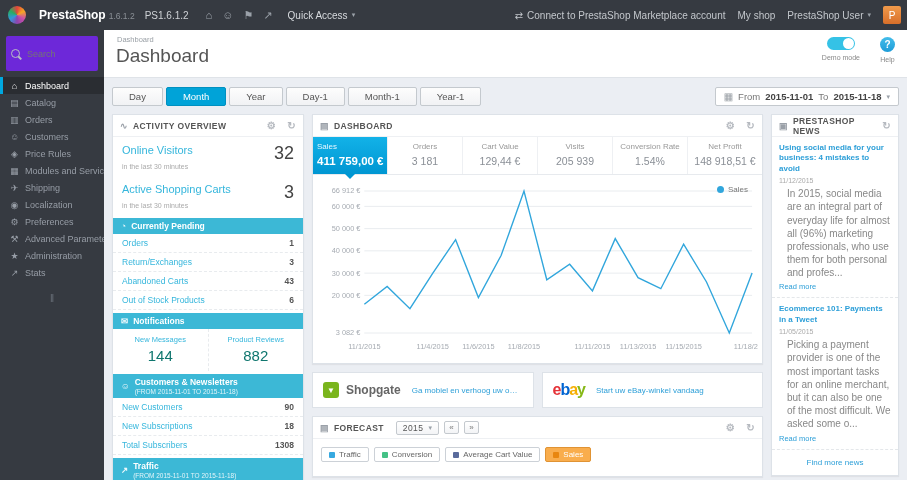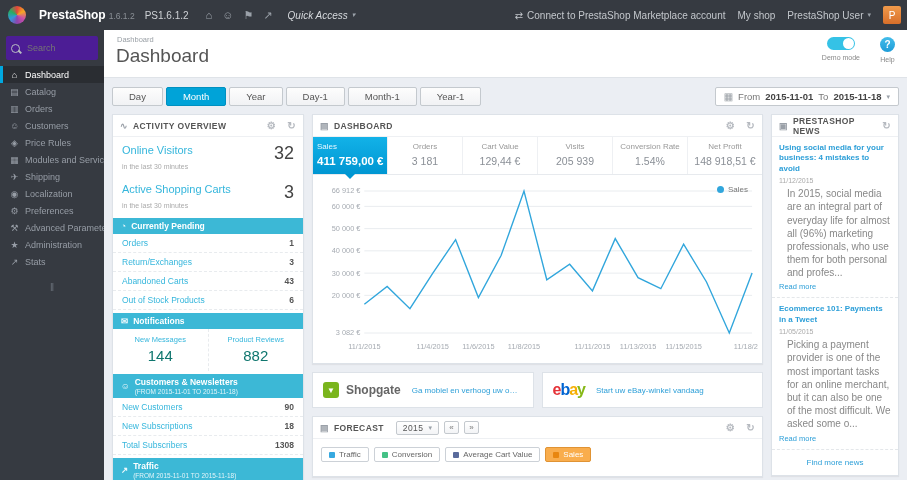--- a/index.html
+++ b/index.html
@@ -7,29 +7,29 @@
        font-family:"Liberation Sans",sans-serif;color:#555;}
   
   .topbar{position:absolute;top:0;left:0;right:0;height:30px;background:#363a41;display:flex;
           align-items:center;color:#c3c7cc;font-size:10px;z-index:6;}
   .logo{width:18px;height:18px;border-radius:50%;margin:0 6px 0 8px;flex:none;
         background:conic-gradient(#e4443b,#f5a623,#c94fa8,#8e44ad,#3498db,#27ae60,#e4443b);}
   .brand b{color:#fff;font-size:12px;font-weight:bold;padding-left:7px;}
   .brand .ver{color:#8b9097;font-size:8.5px;margin-left:3px;}
   .ps-ver{margin:0 12px 0 10px;color:#cfd2d6;}
   .tb-icon{margin:0 5px;color:#9ba1a9;font-size:11px;cursor:pointer;}
-  .quick{margin-left:10px;display:flex;align-items:center;gap:4px;cursor:pointer;color:#d7dade;font-style:italic;}
+  .quick{margin-left:10px;display:flex;align-items:center;gap:4px;cursor:pointer;color:#d7dade;}
   .caret{font-size:7px;color:#9ba1a9;}
   .tb-right{margin-left:auto;display:flex;align-items:center;gap:12px;padding-right:6px;}
   .tb-link{display:flex;align-items:center;gap:4px;cursor:pointer;}
   .avatar{width:18px;height:18px;border-radius:2px;background:linear-gradient(#f09a4b,#d86f2a);
           color:#fff;font-size:10px;display:flex;align-items:center;justify-content:center;flex:none;}
   
   .sidebar{position:absolute;top:30px;left:0;bottom:0;width:104px;background:#363a41;z-index:5;}
-  .search{margin:6px;height:24px;background:#4c1d95;border-radius:2px;display:flex;align-items:center;
+  .search{margin:6px;height:35px;background:#6d28d9;border-radius:2px;display:flex;align-items:center;
           padding:0 5px;gap:5px;}
   .mag{width:7px;height:7px;border:1.5px solid #b9bec4;border-radius:50%;position:relative;flex:none;}
   .mag::after{content:"";position:absolute;width:4px;height:1.5px;background:#b9bec4;
               transform:rotate(45deg);right:-3px;bottom:-1px;}
   .search input{background:transparent;border:0;color:#aab0b7;font-size:9px;width:62px;outline:none;
                 font-family:"Liberation Sans",sans-serif;}
   .menu{margin-top:2px;}
   .menu-item{display:flex;align-items:center;gap:5px;height:17px;padding-left:9px;font-size:9px;
              color:#979da6;cursor:pointer;white-space:nowrap;overflow:hidden;}
   .menu-item .mi{width:11px;text-align:center;font-size:9px;flex:none;}

